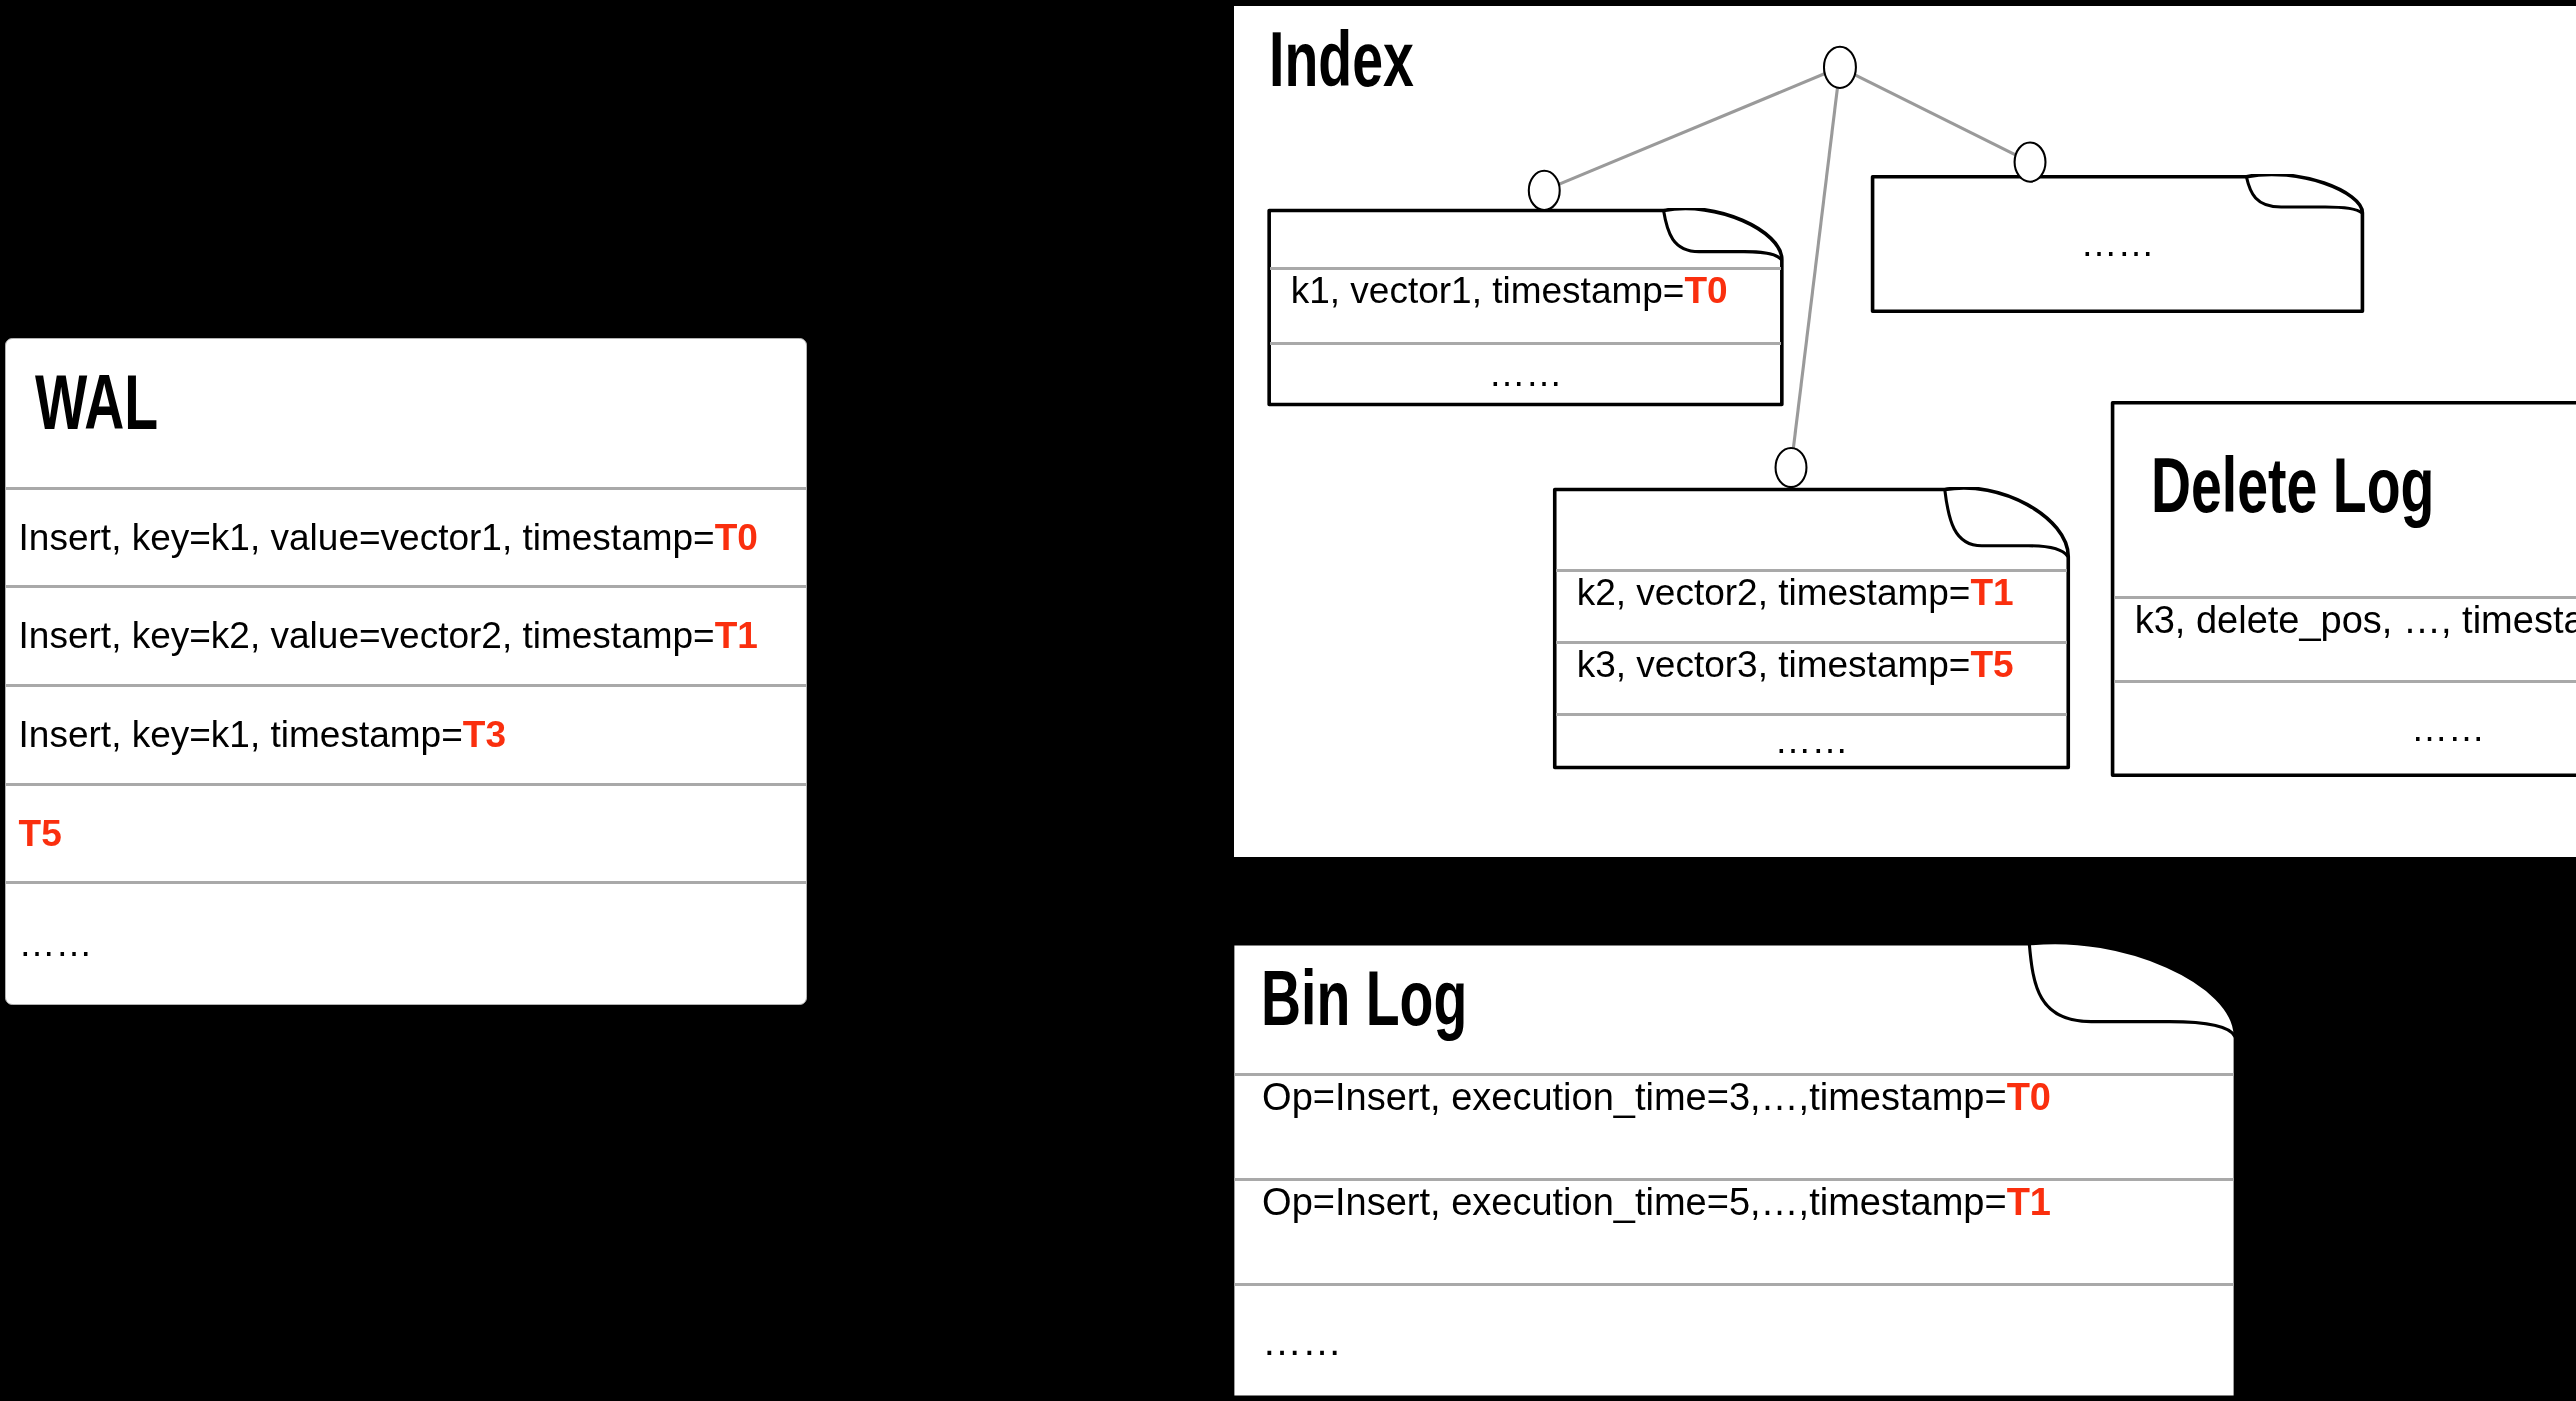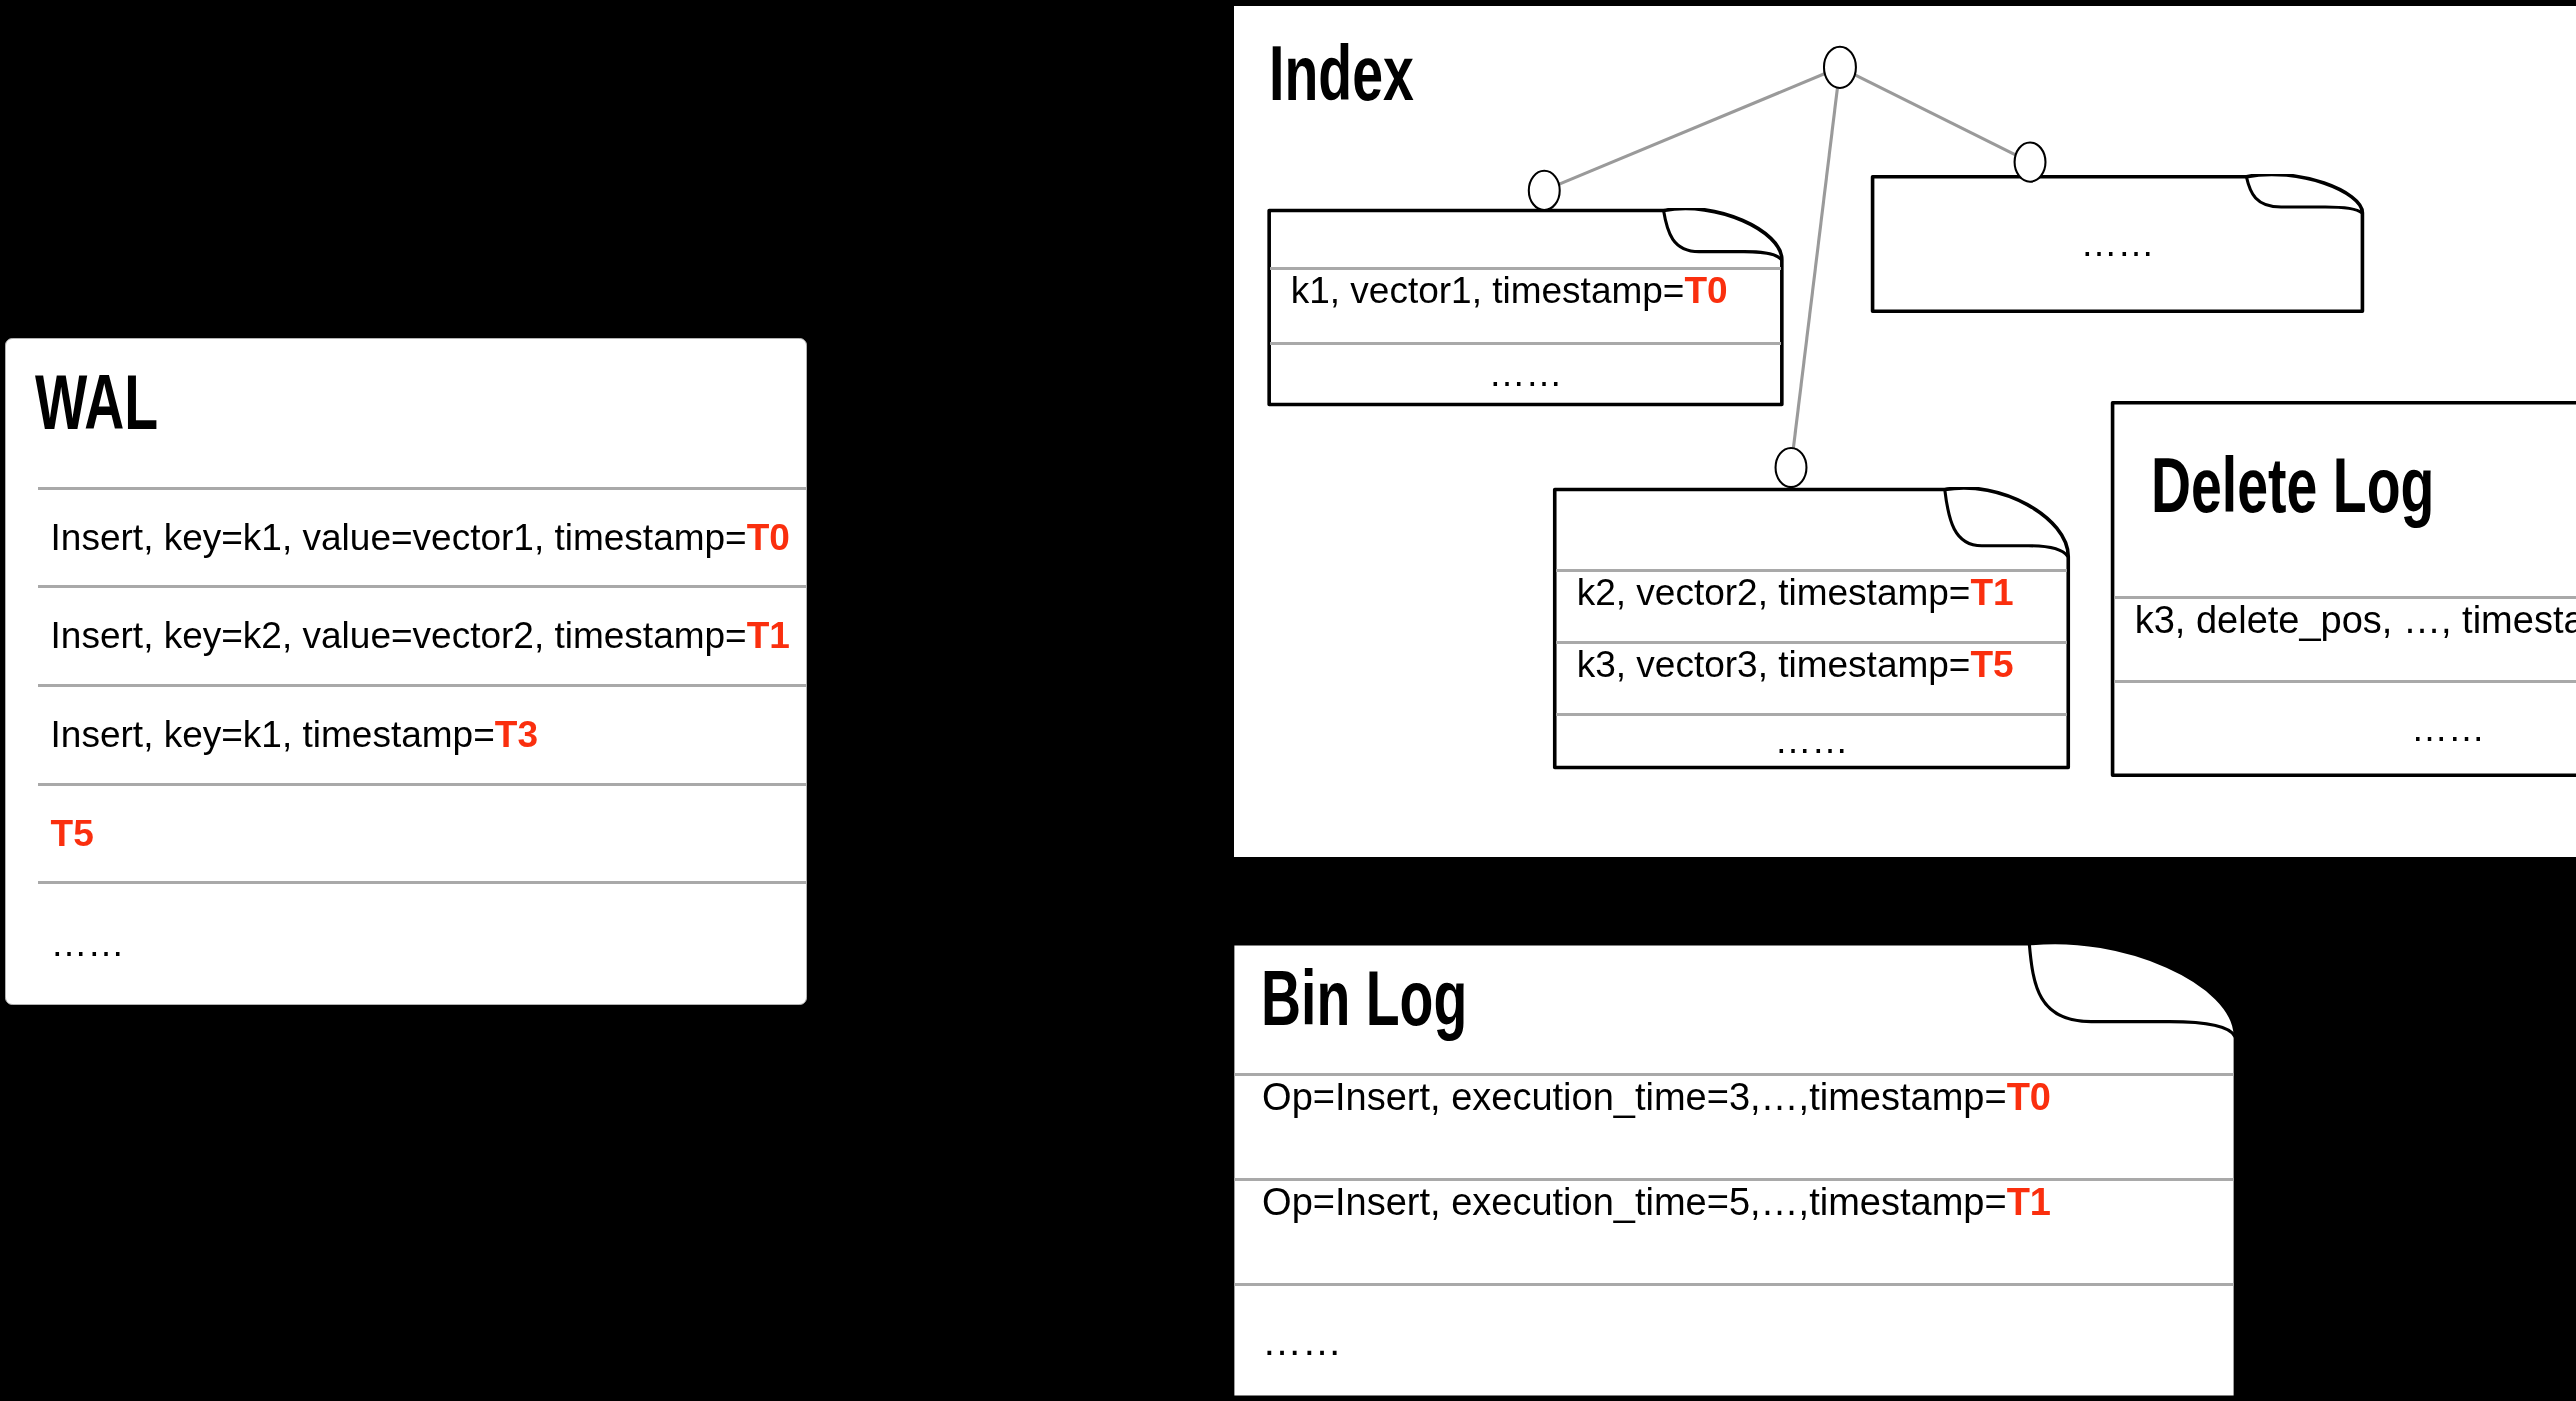--- a/index.html
+++ b/index.html
@@ -25,33 +25,33 @@
   .wal-title{
     height:148px;padding:23px 0 0 29px;flex:none;
   }
   .big-title{
     display:inline-block;font-weight:700;font-size:77px;line-height:1.05;
     transform:scaleX(.72);transform-origin:0 0;white-space:nowrap;letter-spacing:0;
   }
   .wal-row{
     flex:none;display:flex;align-items:center;
     border-top:3.6px solid var(--divider);
-    padding-left:13px;font-size:37px;white-space:nowrap;margin-left:32px;
+    padding-left:13px;font-size:37px;white-space:nowrap;
   }
   .wal-row.h191{height:98px;}
   .wal-row.h192{height:99px;}
   .wal-row.more{flex:1;}
   .ts{color:var(--ts-red);font-weight:700;}
 
   
   .index-panel{
     position:absolute;left:1234px;top:6.2px;width:1573px;height:851px;
     background:var(--paper);
   }
-  .index-title{position:absolute;left:35px;top:27px;}
+  .index-title{position:absolute;left:35px;top:13px;}
 
   .tree-svg{position:absolute;left:0;top:0;width:1573px;height:851px;pointer-events:none;z-index:5;}
 
   
   .doc{position:absolute;}
   .doc .fold-svg{position:absolute;left:0;top:0;width:100%;height:100%;display:block;}
   .doc-body{
     position:absolute;left:4.1px;top:4.1px;right:4.1px;bottom:4.1px;
     display:flex;flex-direction:column;
   }

